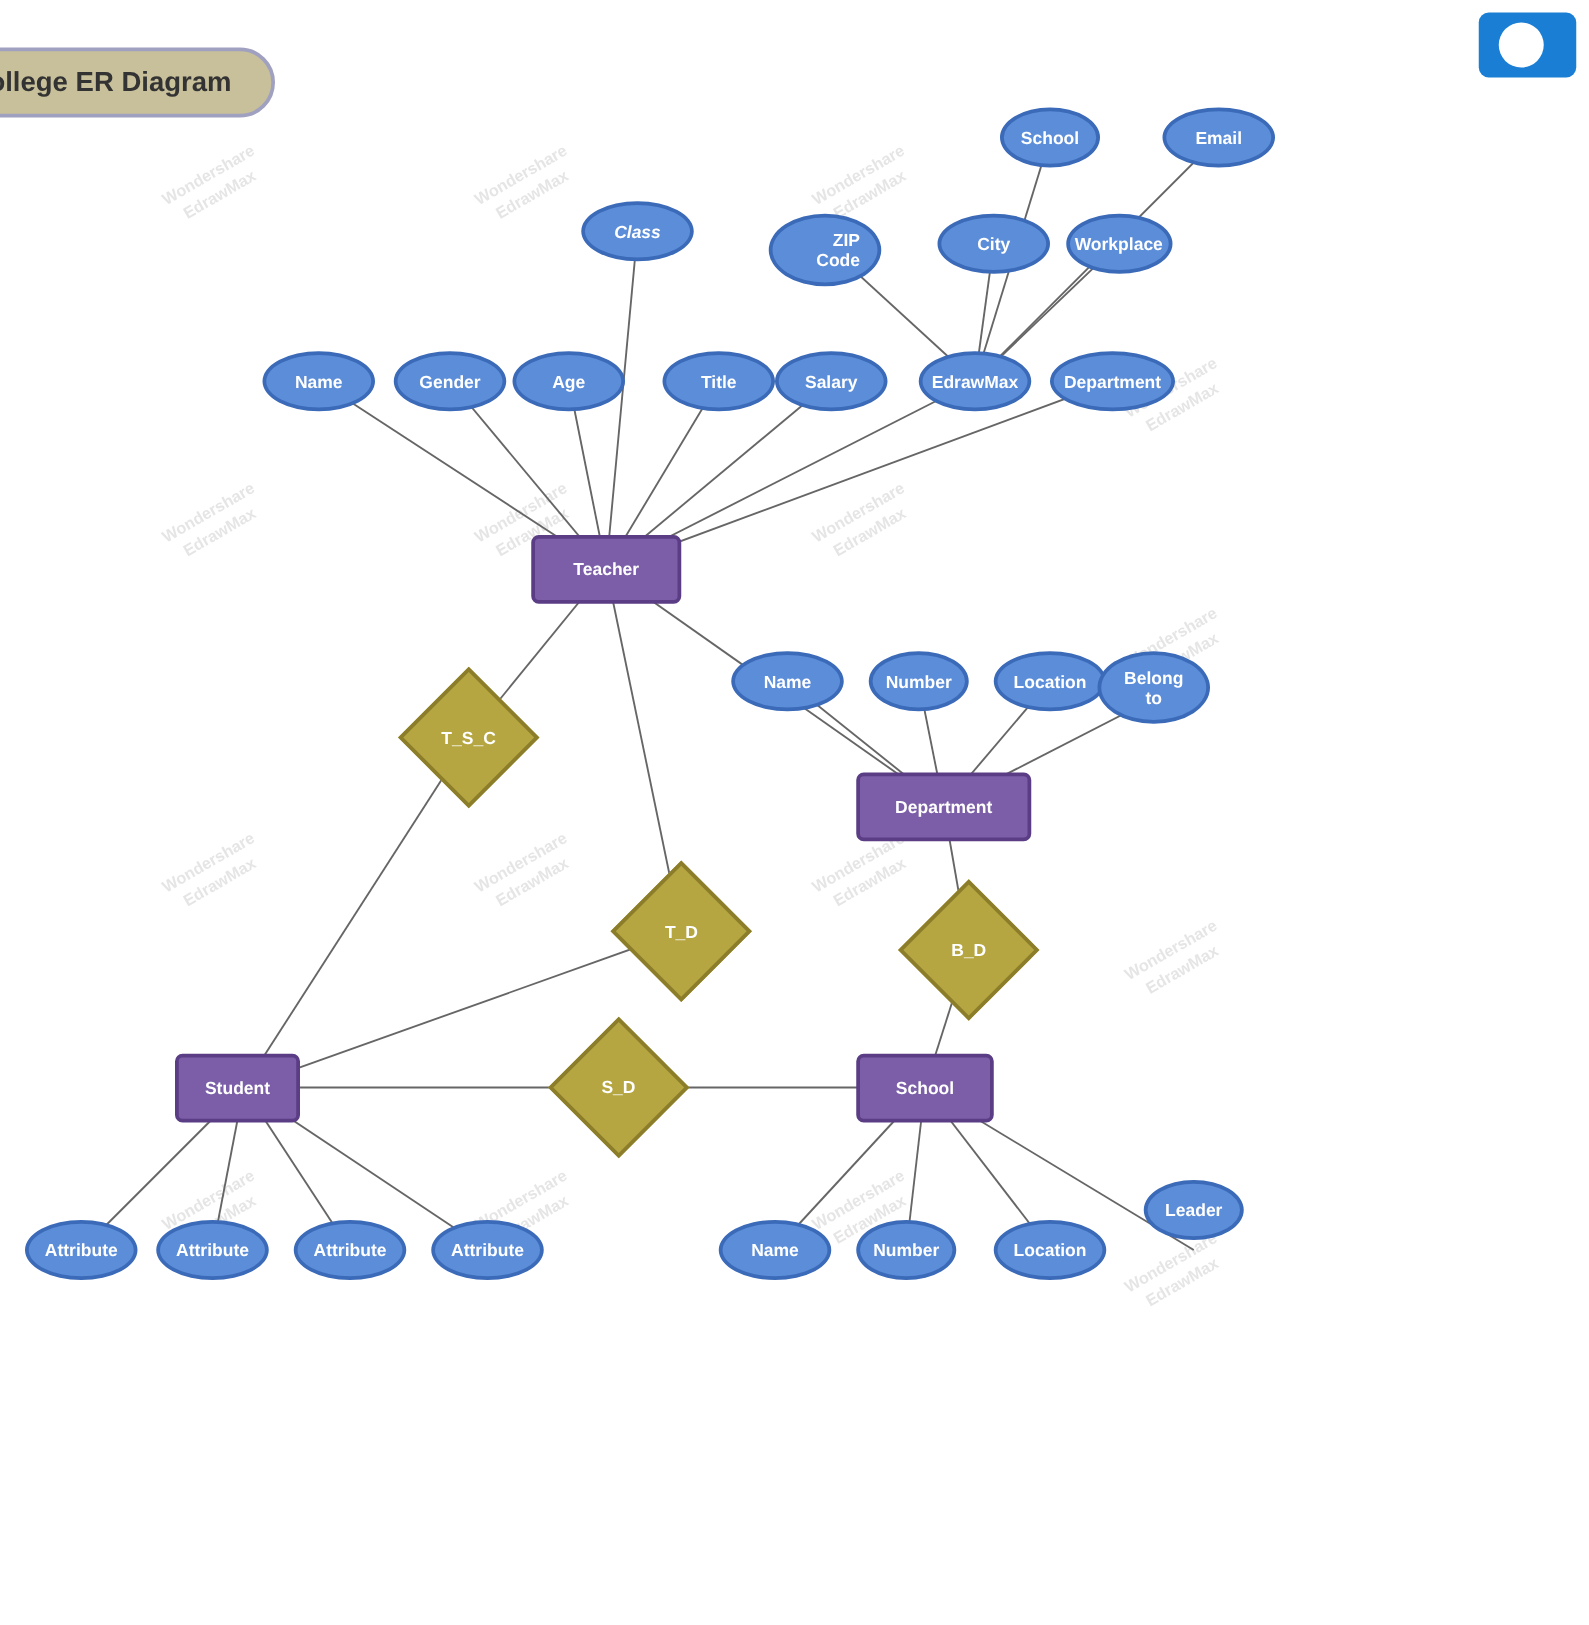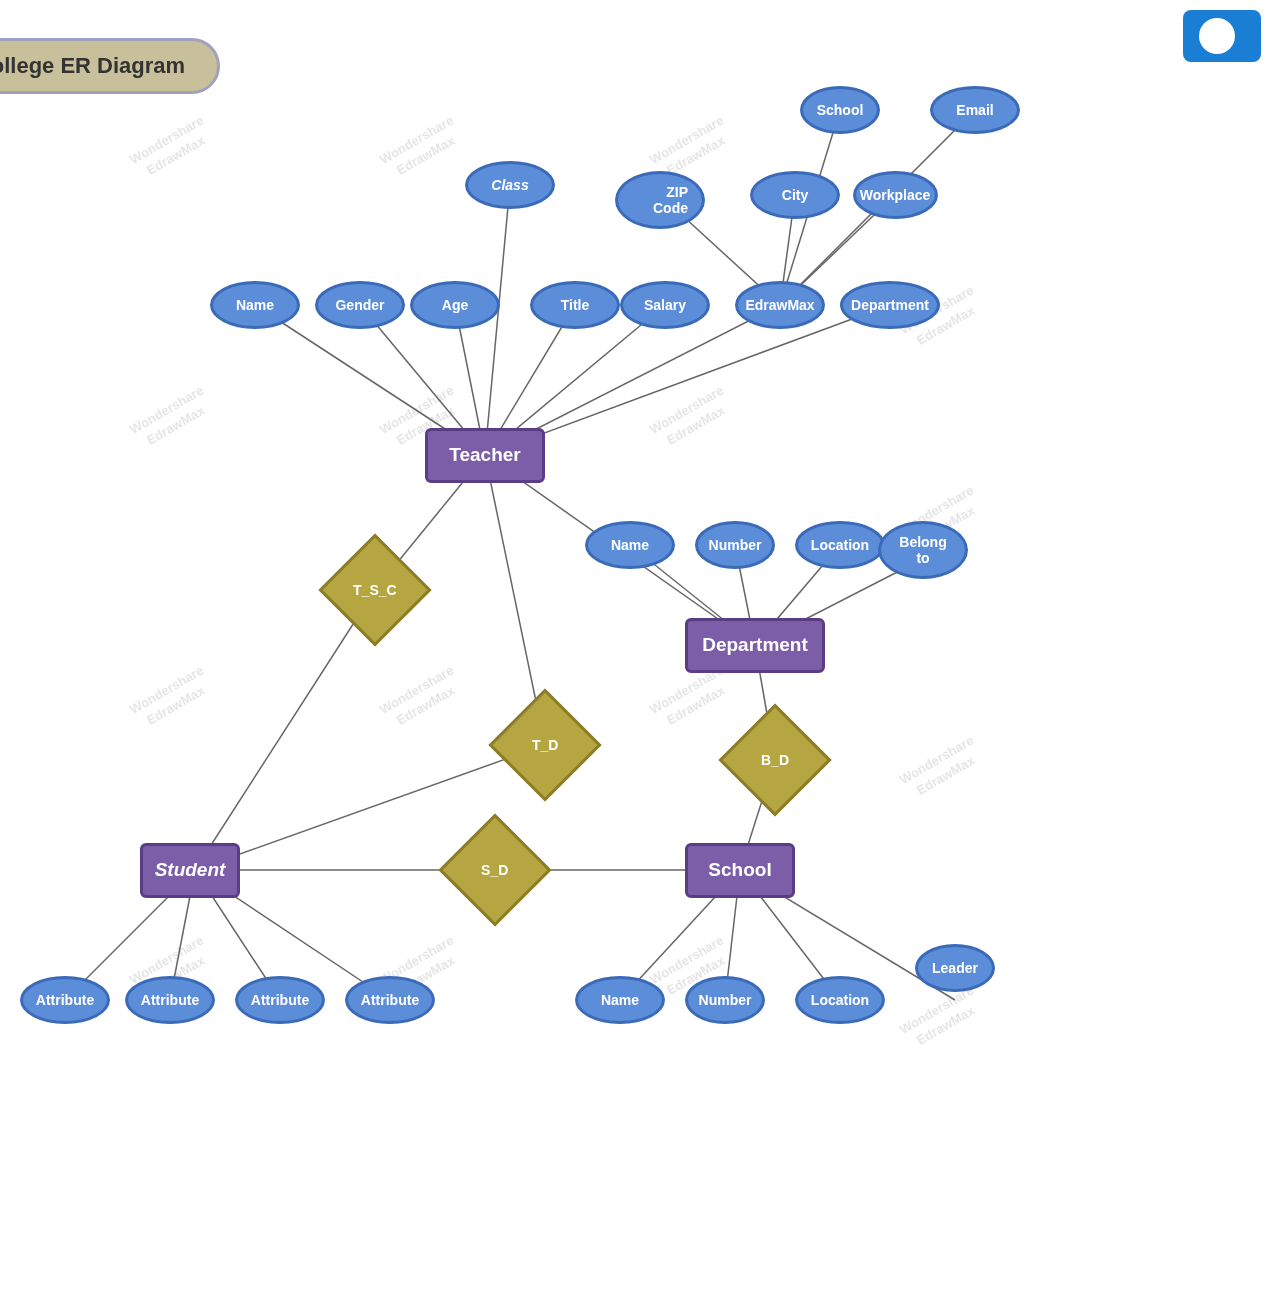--- a/index.html
+++ b/index.html
@@ -4,21 +4,21 @@
   <style>
     * { margin: 0; padding: 0; box-sizing: border-box; }
     body { background: #fff; font-family: 'Arial', sans-serif; width: 1271px; height: 1300px; overflow: hidden; position: relative; }
     
     #canvas { width: 1271px; height: 1300px; position: relative; }
     
     svg#lines { position: absolute; top: 0; left: 0; width: 1271px; height: 1300px; pointer-events: none; z-index: 1; }
     
     .node { position: absolute; z-index: 2; display: flex; align-items: center; justify-content: center; text-align: center; font-weight: bold; }
     
-    .entity { background: #7B5EA7; color: white; border-radius: 6px; font-size: 19px; padding: 10px 24px; border: 3px solid #5a3d85; min-width: 100px; min-height: 55px; }
+    .entity { background: #7B5EA7; color: white; border-radius: 6px; font-size: 14px; padding: 10px 24px; border: 3px solid #5a3d85; min-width: 100px; min-height: 55px; }
     
     .attribute-ellipse { background: #5B8DD9; color: white; border-radius: 50%; font-size: 14px; padding: 10px 14px; border: 3px solid #3a6ab8; min-width: 80px; min-height: 50px; }
     
     .relationship { background: #B5A642; color: white; transform: rotate(45deg); font-size: 15px; border: 3px solid #8c7d2a; width: 80px; height: 80px; }
     .relationship span { transform: rotate(-45deg); display: block; font-weight: bold; font-size: 14px; }
     
     .title-box { background: #c8c09a; border: 3px solid #a0a0c0; border-radius: 30px; color: #333; font-size: 22px; padding: 12px 30px; font-weight: bold; }
     
     
     .watermark { position: absolute; color: rgba(180,180,180,0.35); font-size: 13px; font-weight: bold; text-align: center; line-height: 1.4; transform: rotate(-30deg); pointer-events: none; z-index: 0; }
@@ -75,21 +75,21 @@
       <line x1="195" y1="870" x2="280" y2="1000" stroke="#666" stroke-width="1.5"></line>
       <line x1="195" y1="870" x2="390" y2="1000" stroke="#666" stroke-width="1.5"></line>
       <line x1="740" y1="870" x2="620" y2="1000" stroke="#666" stroke-width="1.5"></line>
       <line x1="740" y1="870" x2="725" y2="1000" stroke="#666" stroke-width="1.5"></line>
       <line x1="740" y1="870" x2="840" y2="1000" stroke="#666" stroke-width="1.5"></line>
       <line x1="740" y1="870" x2="955" y2="1000" stroke="#666" stroke-width="1.5"></line>
     </svg>
 
 <div class="node title-box" style="left: -60px; top: 37.5px; width: 280px; min-height: 55px;">College ER Diagram</div>
     <div class="node entity" style="left: 425px; top: 427.5px; width: 120px; min-height: 55px;">Teacher</div>
-    <div class="node entity" style="left: 140px; top: 842.5px; width: 92px; min-height: 55px; font-style: italic;">Student</div>
+    <div class="node entity" style="left: 140px; top: 842.5px; width: 92px; min-height: 55px;">Student</div>
     <div class="node entity" style="left: 685px; top: 842.5px; width: 110px; min-height: 55px;">School</div>
     <div class="node entity" style="left: 685px; top: 617.5px; width: 140px; min-height: 55px;">Department</div>
     <div class="node attribute-ellipse" style="left: 465px; top: 161px; width: 90px; min-height: 48px; font-style: italic;">Class</div>
     <div class="node attribute-ellipse" style="left: 210px; top: 281px; width: 90px; min-height: 48px;">Name</div>
     <div class="node attribute-ellipse" style="left: 315px; top: 281px; width: 90px; min-height: 48px;">Gender</div>
     <div class="node attribute-ellipse" style="left: 410px; top: 281px; width: 90px; min-height: 48px;">Age</div>
     <div class="node attribute-ellipse" style="left: 530px; top: 281px; width: 90px; min-height: 48px;">Title</div>
     <div class="node attribute-ellipse" style="left: 620px; top: 281px; width: 90px; min-height: 48px;">Salary</div>
     <div class="node attribute-ellipse" style="left: 735px; top: 281px; width: 90px; min-height: 48px;">EdrawMax</div>
     <div class="node attribute-ellipse" style="left: 840px; top: 281px; width: 100px; min-height: 48px;">Department</div>

